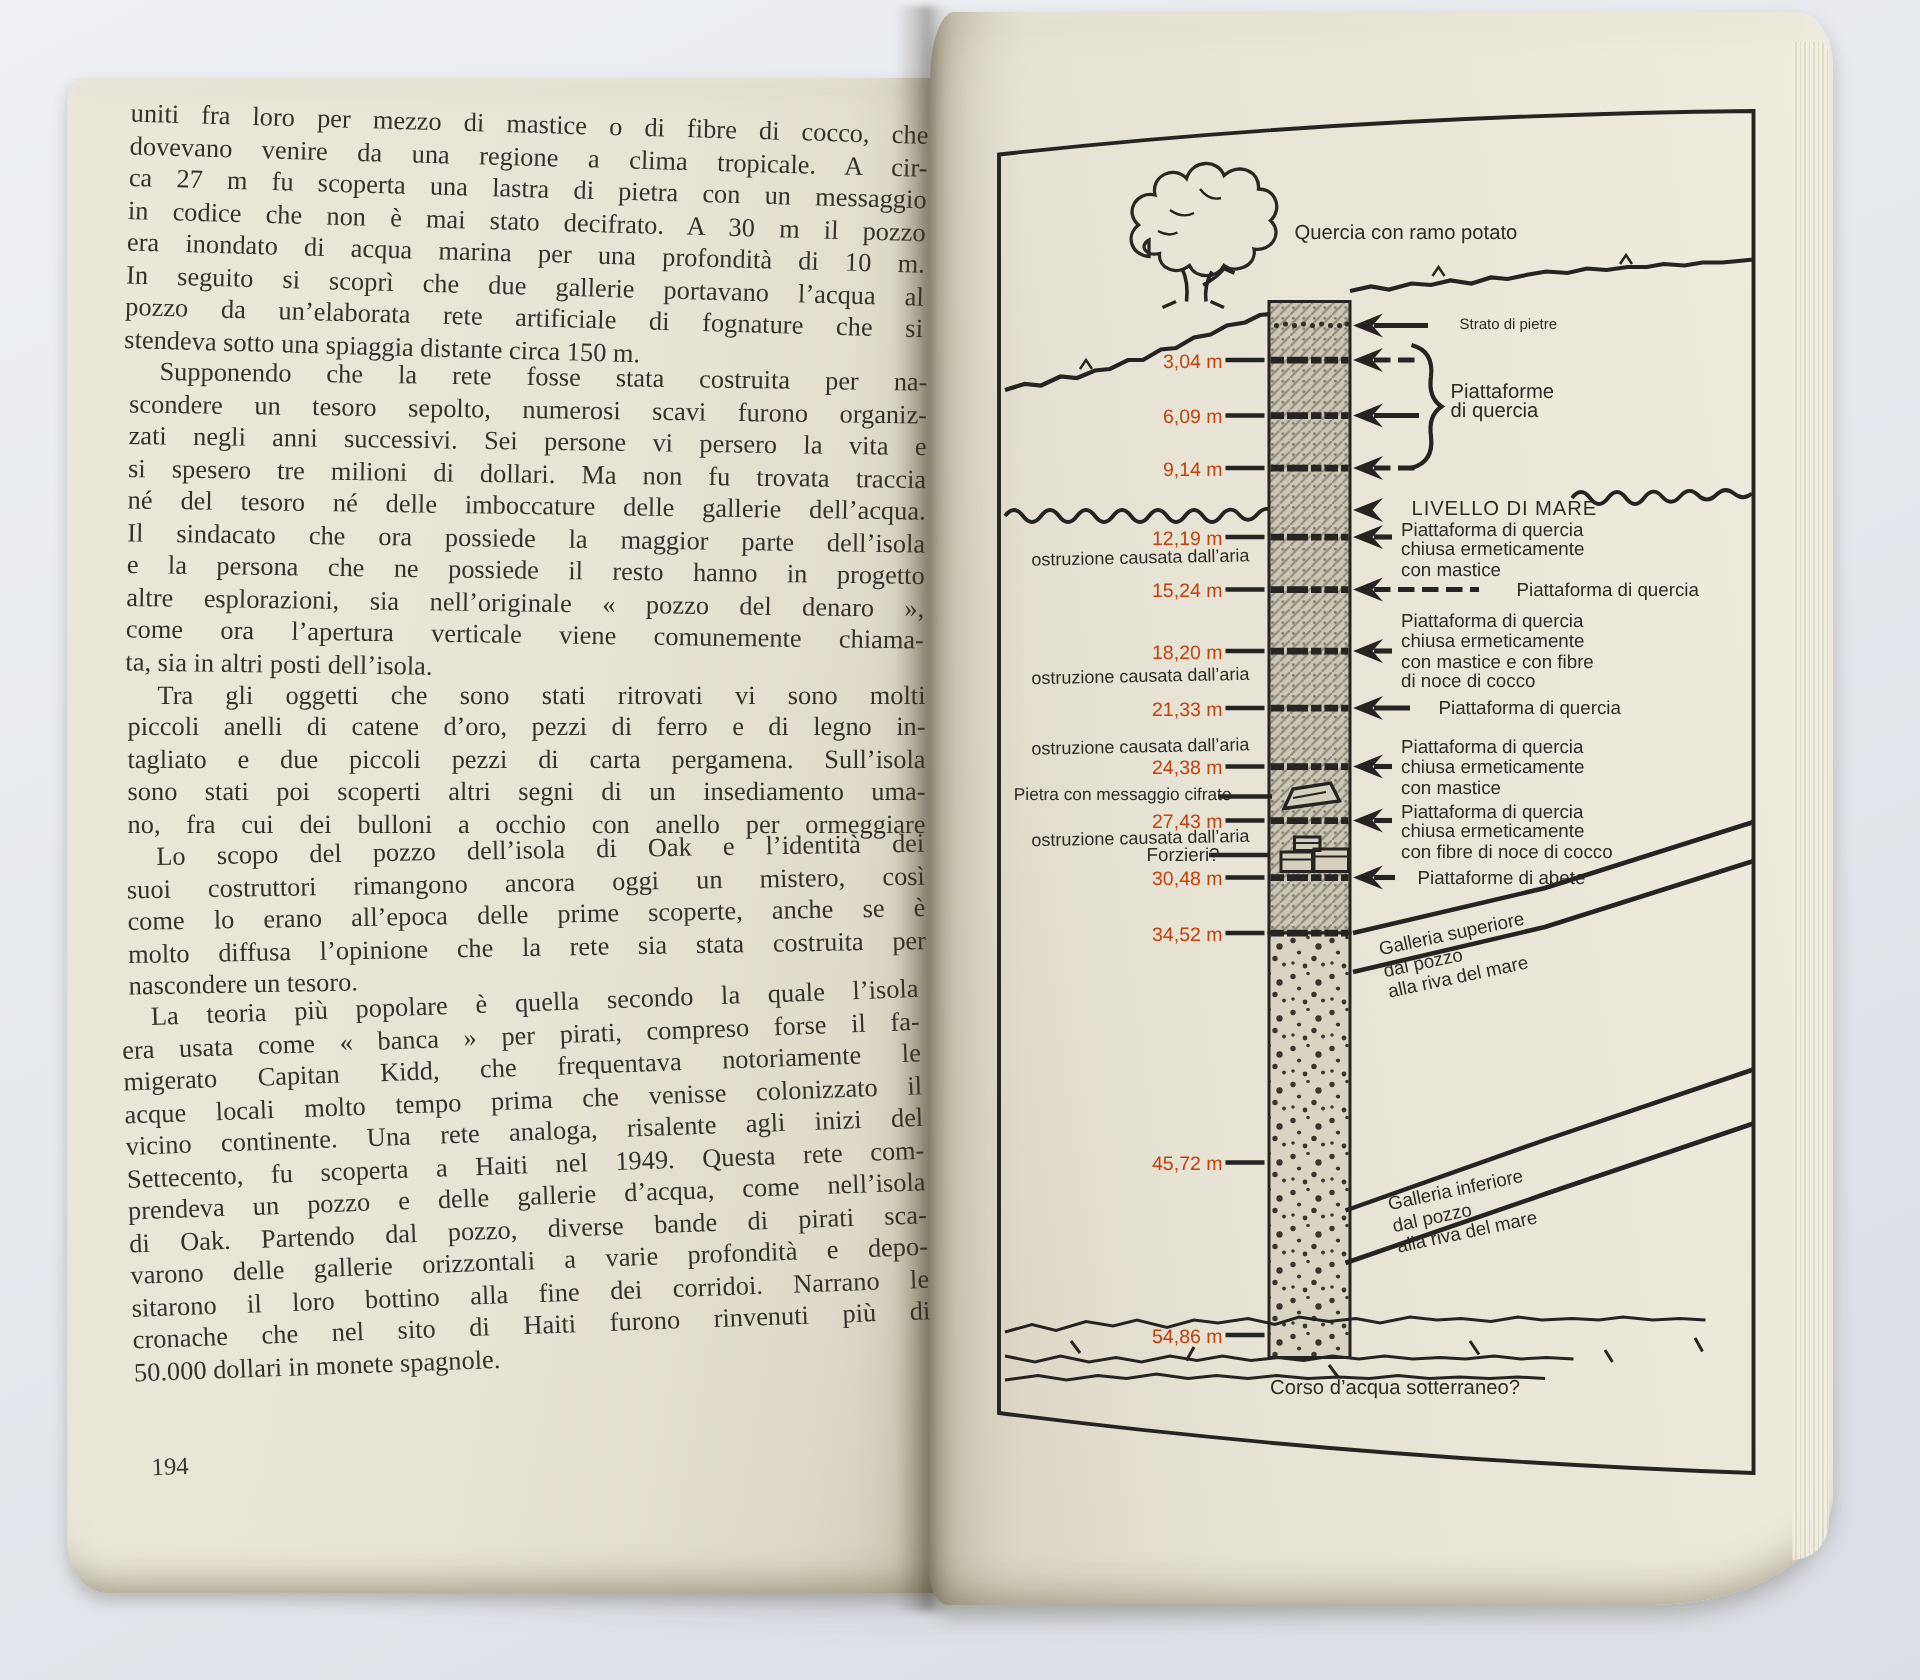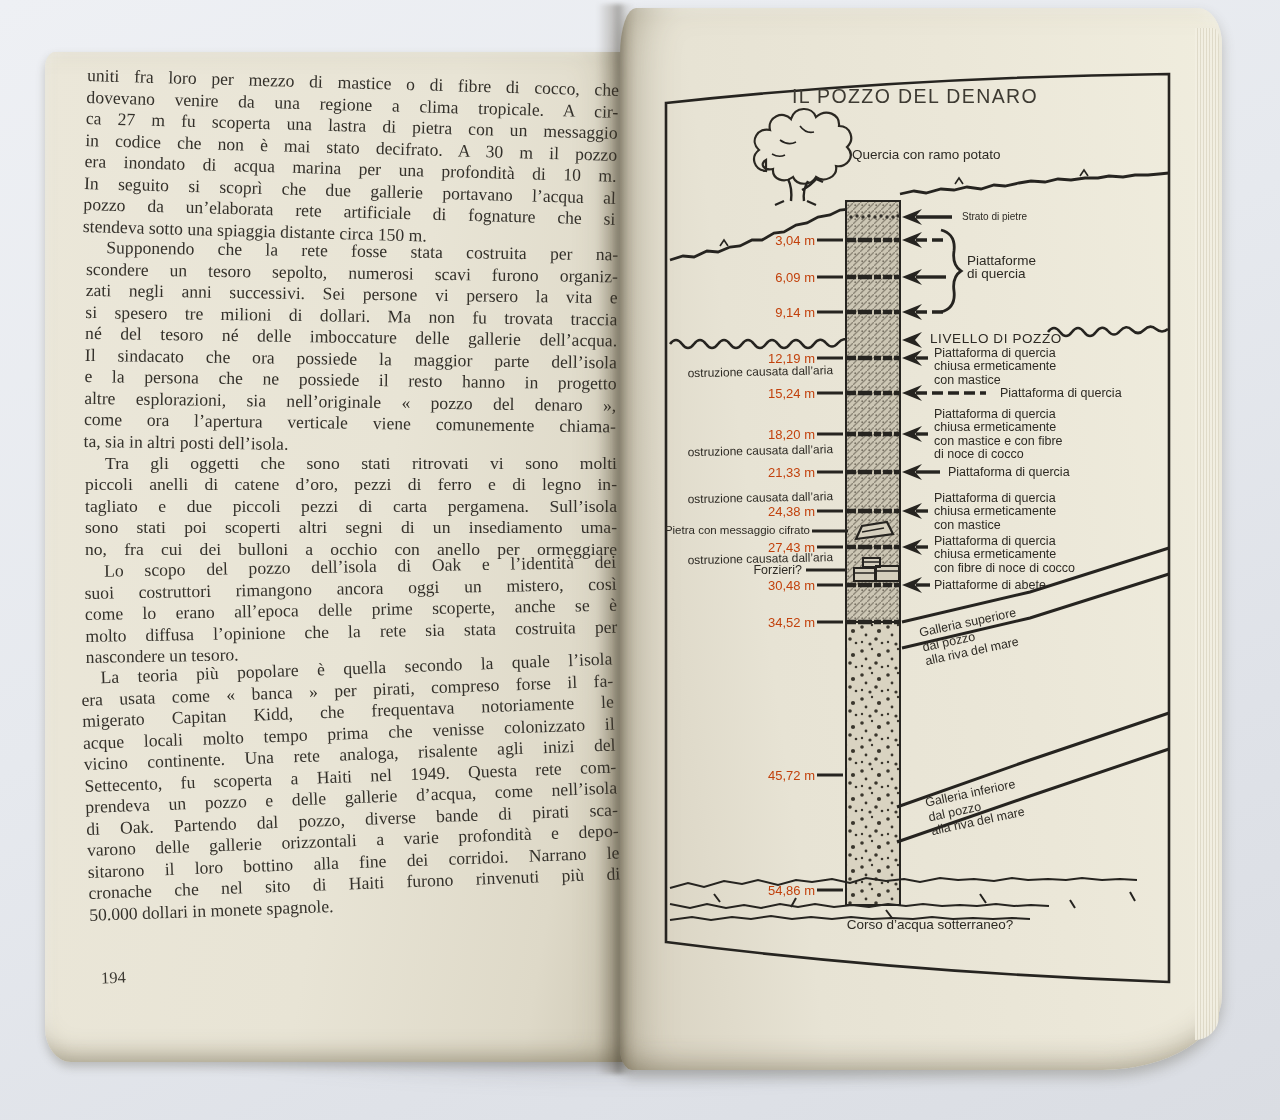--- a/index.html
+++ b/index.html
@@ -74,21 +74,21 @@
     color:#2d2a24;
   }
   .dnum{
     position:absolute;width:80px;text-align:right;font-size:13px;color:#c2410c;
     white-space:nowrap;
   }
   .oblab{
     position:absolute;width:175px;text-align:right;font-size:12px;color:#2d2a24;
     white-space:nowrap;transform:rotate(-1.2deg);
   }
-  .nowrap{white-space:nowrap;}
+  .nowrap{white-space:nowrap;margin-left:11px;}
   .gal{transform:rotate(-12deg);transform-origin:0 0;line-height:14.5px;}
   .sea{letter-spacing:.6px;font-size:13.5px;}
   .corso{width:260px;text-align:center;font-size:13.5px;}
   
   .ink{stroke:#262420;fill:none;}
   .plat{stroke:#262420;stroke-width:4.5;stroke-dasharray:9 2 14 2 7 2;}
   .tick{stroke:#262420;stroke-width:3;}
   .atail{stroke:#262420;stroke-width:3.4;fill:none;}
   .dash{stroke-dasharray:11 5;}
   .rock{stroke:#262420;stroke-width:2;fill:none;}
@@ -280,27 +280,26 @@
         <path class="atail" d="M266,441 h12"></path>
       <use href="#ahd" x="252" y="477"></use>
         <path class="atail" d="M266,477 h12"></path>
       <use href="#ahd" x="252" y="515"></use>
         <path class="atail" d="M266,515 h14"></path>
     </g>
 
     <path class="ink" stroke-width="2.8" d="M291,160 q15,4 13,21 q-2,14 7,20 q-9,6 -7,20 q2,17 -13,21"></path>
   </svg>
 
-  <div class="dtitle">IL POZZO DEL DENARO</div>
 
   <div class="dlab nowrap" style="left:202px;top:78px;font-size:13.5px;">Quercia con ramo potato</div>
   <div class="dlab nowrap" style="left:312px;top:140px;font-size:10px;">Strato di pietre</div>
   <div class="dlab" style="left:317px;top:184px;font-size:13.5px;">Piattaforme
 di quercia</div>
-  <div class="dlab nowrap sea" style="left:280px;top:262px;">LIVELLO DI POZZO</div>
+  <div class="dlab nowrap sea" style="left:280px;top:262px;">LIVELLO DI MARE</div>
 
   <div class="dnum" style="left:85px;top:163px;">3,04 m</div>
   <div class="dnum" style="left:85px;top:200px;">6,09 m</div>
   <div class="dnum" style="left:85px;top:235px;">9,14 m</div>
   <div class="dnum" style="left:85px;top:281px;">12,19 m</div>
   <div class="dnum" style="left:85px;top:316px;">15,24 m</div>
   <div class="dnum" style="left:85px;top:357px;">18,20 m</div>
   <div class="dnum" style="left:85px;top:395px;">21,33 m</div>
   <div class="dnum" style="left:85px;top:434px;">24,38 m</div>
   <div class="dnum" style="left:85px;top:470px;">27,43 m</div>

